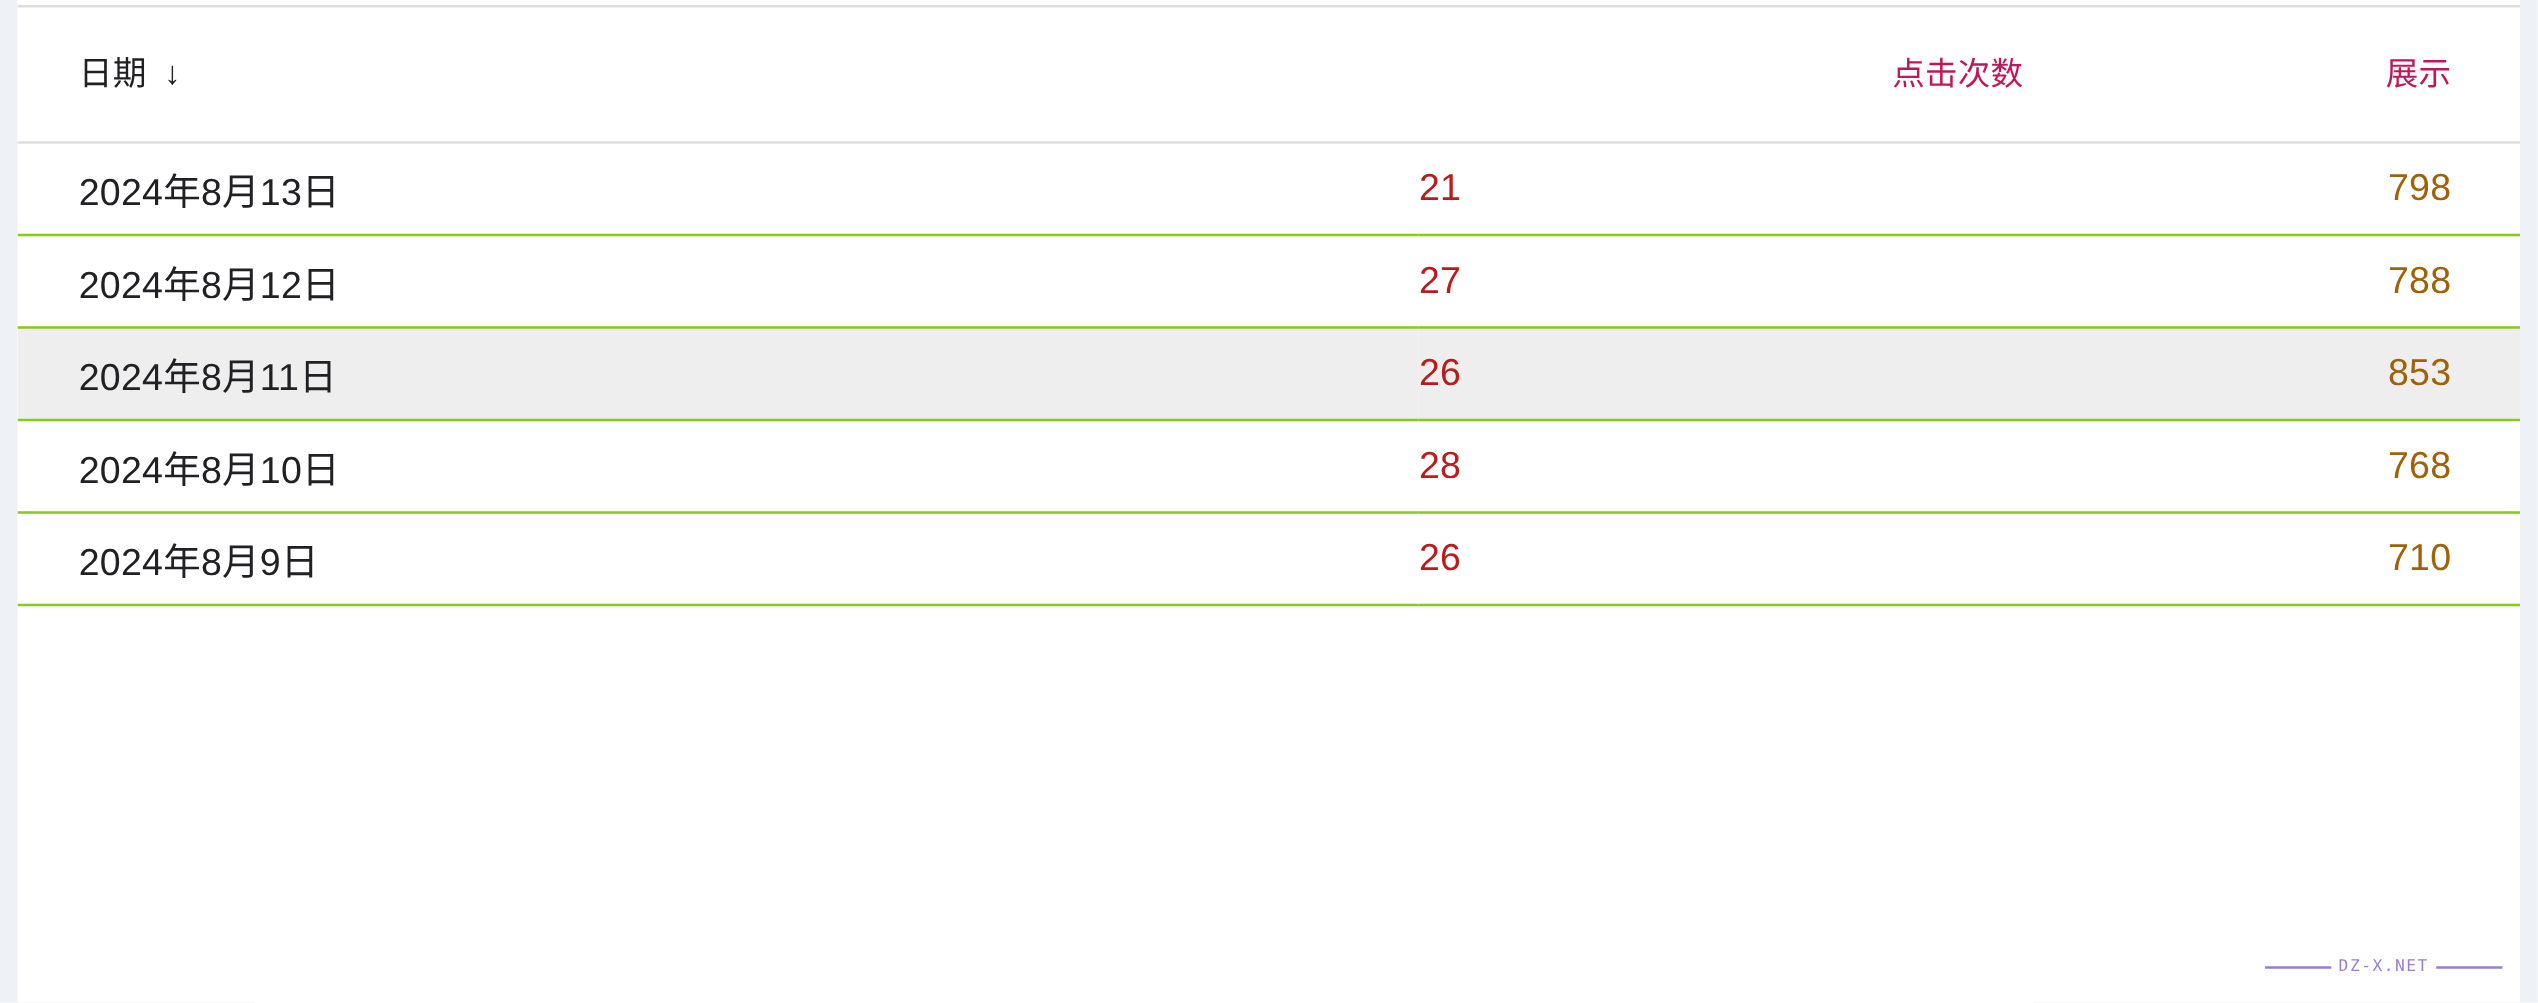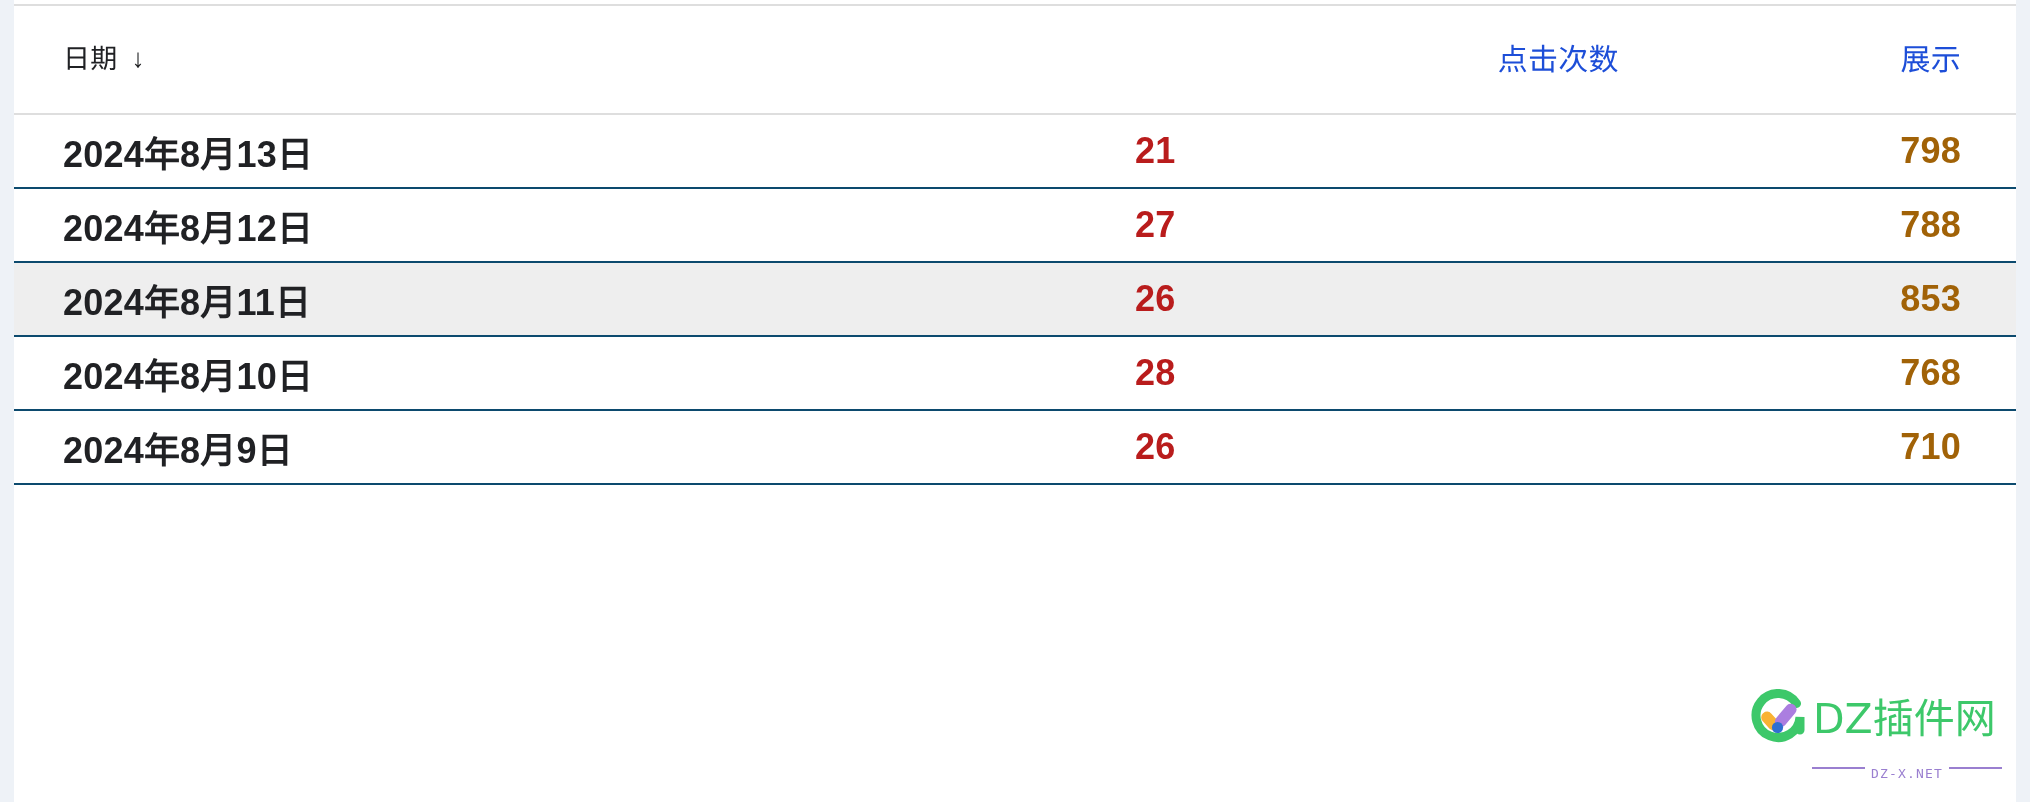--- a/index.html
+++ b/index.html
@@ -81,40 +81,39 @@
   .sort-arrow {
     display: inline-block;
     font-size: 26px;
     line-height: 1;
     color: #202124;
     transform: translateY(1px);
   }
 
   th.h-clicks, th.h-impr {
     text-align: right;
-    font-size: 30px;
-    color: #1d4ed8;
+    font-size: 26px;
+    color: #be185d;
     letter-spacing: 0.2px;
   }
   th.h-clicks { padding-right: 37px; }
   th.h-impr   { padding-right: 55px; }
 
   tbody tr {
     height: 74px;
   }
   tbody tr.row-highlight {
     background: #eeeeee;
   }
   tbody td {
-    border-bottom: 2px solid #0c4a6e;
+    border-bottom: 2px solid #84cc16;
     vertical-align: middle;
     padding: 0;
-    font-size: 36px;
+    font-size: 30px;
     letter-spacing: 0.2px;
-    font-weight: bold;
   }
   td.c-date {
     text-align: left;
     padding-left: 49px;
     color: #202124;
   }
   td.c-clicks {
     padding-right: 37px;
     color: #b91c1c;
   }
@@ -145,20 +144,21 @@
   .wm-text {
     font-size: 41px;
     line-height: 1;
     color: #3dc86a;
     font-family: "DejaVu Sans", "Liberation Sans", sans-serif;
     letter-spacing: 0px;
     white-space: nowrap;
   }
   .wm-sub {
     display: flex;
+    align-items: center;
     gap: 6px;
     margin-top: 18px;
     margin-left: 62px;
     width: 190px;
   }
   .wm-sub .rule {
     flex: 1 1 auto;
     height: 2px;
     background: #9a7fd0;
   }
@@ -226,31 +226,20 @@
           </tr>
           <tr>
             <td class="c-date">2024年8月9日</td>
             <td class="c-clicks">26</td>
             <td class="c-impr">710</td>
           </tr>
         </tbody>
     </table>
 
     <div class="watermark">
-      <div class="wm-row">
-        <span class="wm-mark">
-          <svg width="56" height="56" viewBox="0 0 56 56" xmlns="http://www.w3.org/2000/svg">
-            <path d="M46.5 14.5 A22 22 0 1 0 50 28 L50 41" fill="none" stroke="#3dc86a" stroke-width="9" stroke-linecap="round"></path>
-            <rect x="14.5" y="21.5" width="11.5" height="21" rx="5.5" transform="rotate(-42 20.2 32)" fill="#f9b233"></rect>
-            <rect x="30" y="13" width="11.5" height="27" rx="5.5" transform="rotate(40 35.7 26.5)" fill="#ab7ee0"></rect>
-            <circle cx="27.5" cy="38.5" r="5.6" fill="#2f6fd0"></circle>
-          </svg>
-        </span>
-        <span class="wm-text">DZ插件网</span>
-      </div>
       <div class="wm-sub">
         <span class="rule"></span>
         <span class="sub-text">DZ-X.NET</span>
         <span class="rule"></span>
       </div>
     </div>
 
   </div>
 </div>
 

